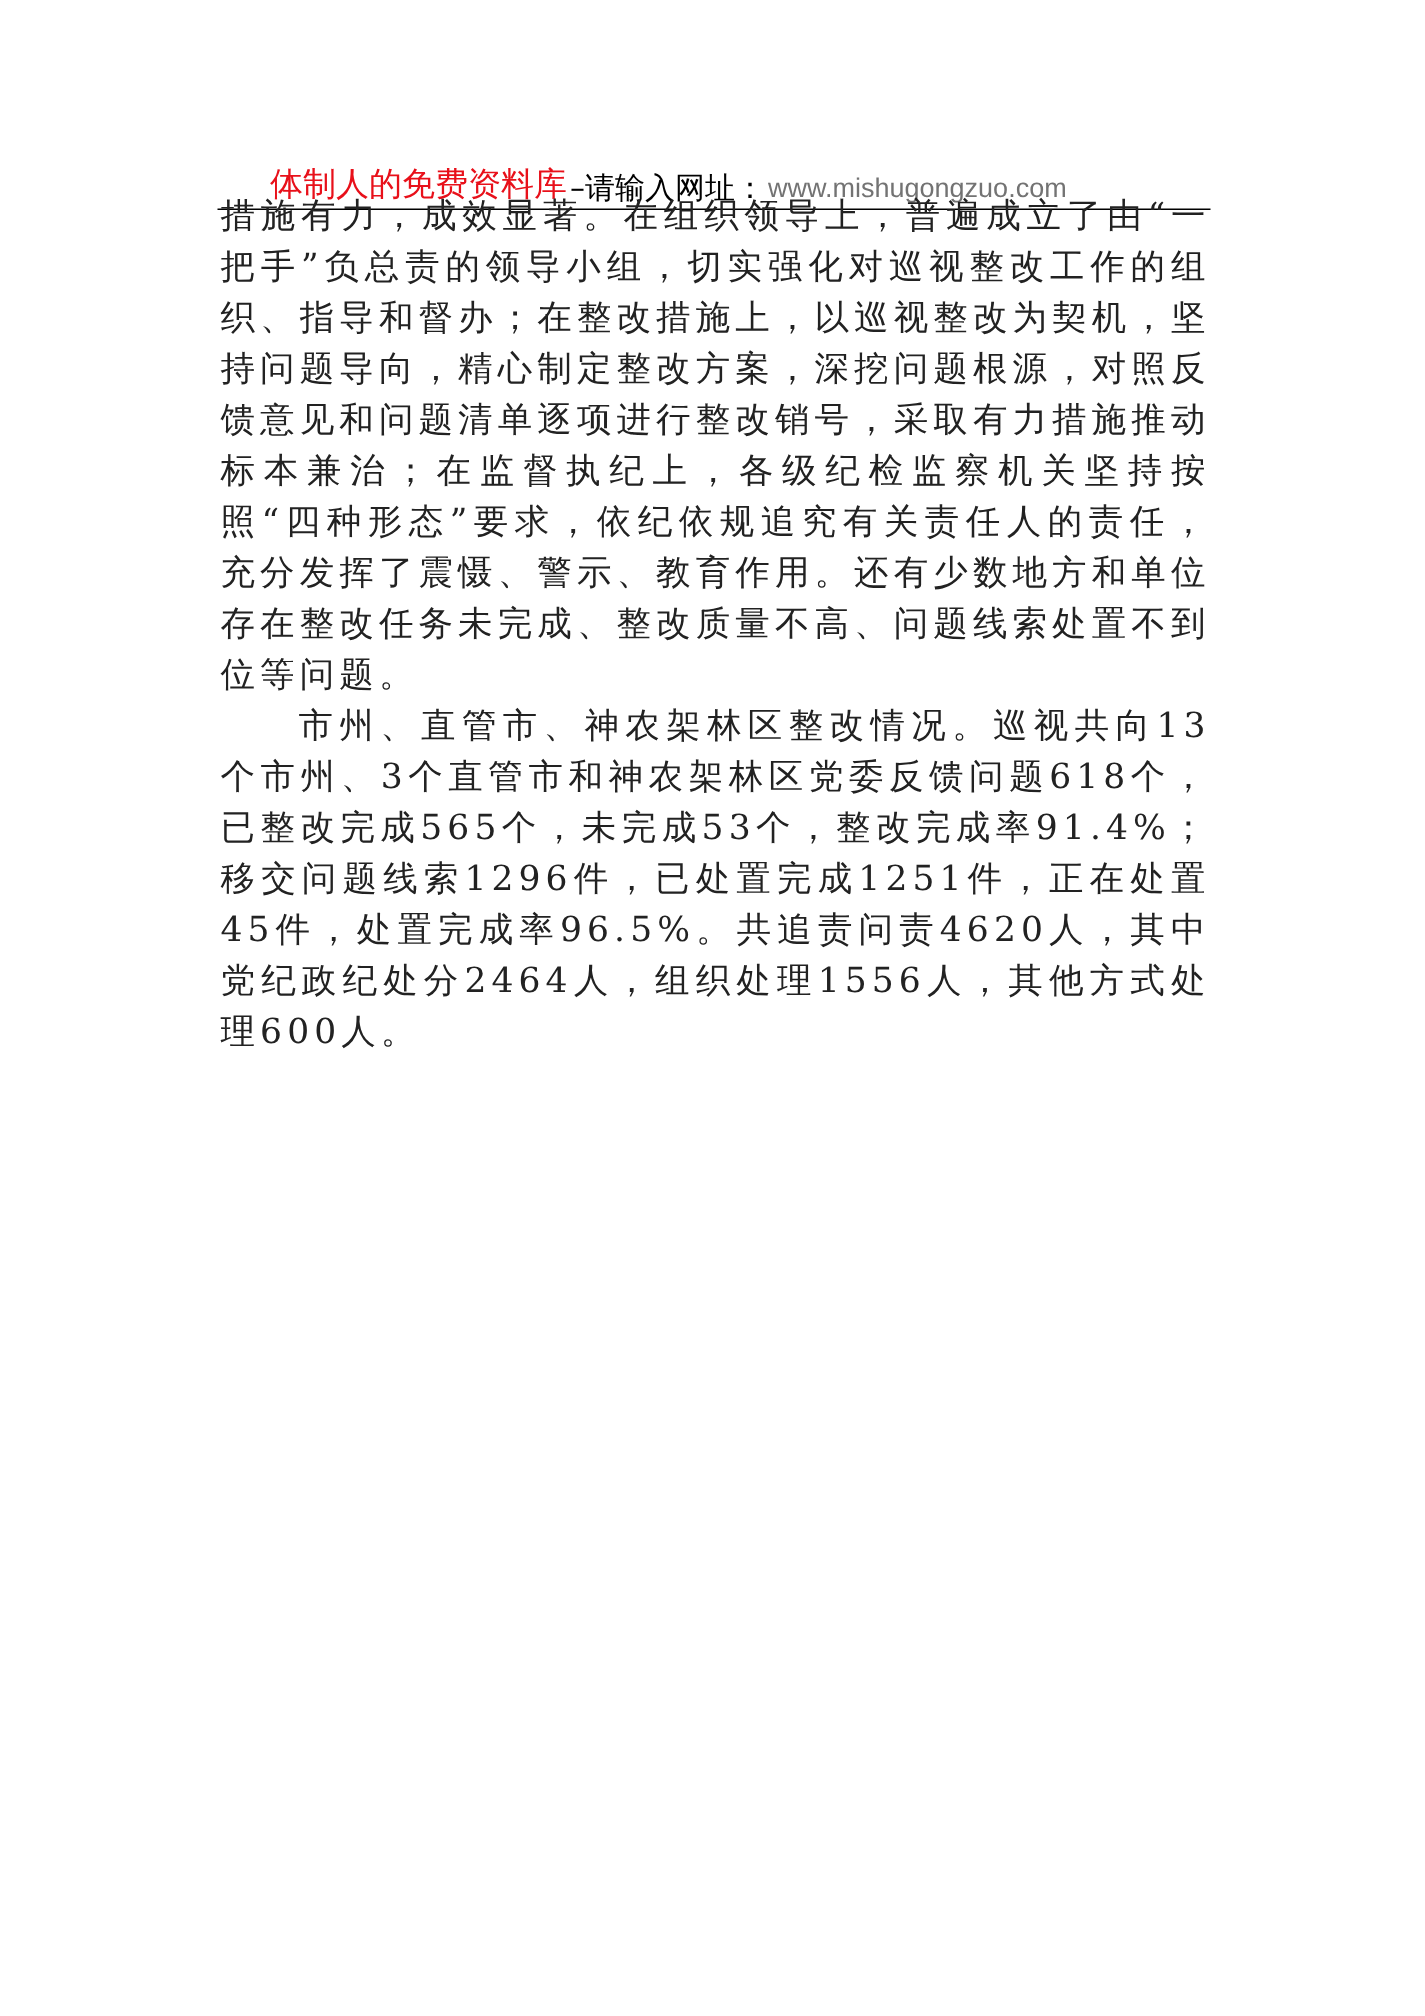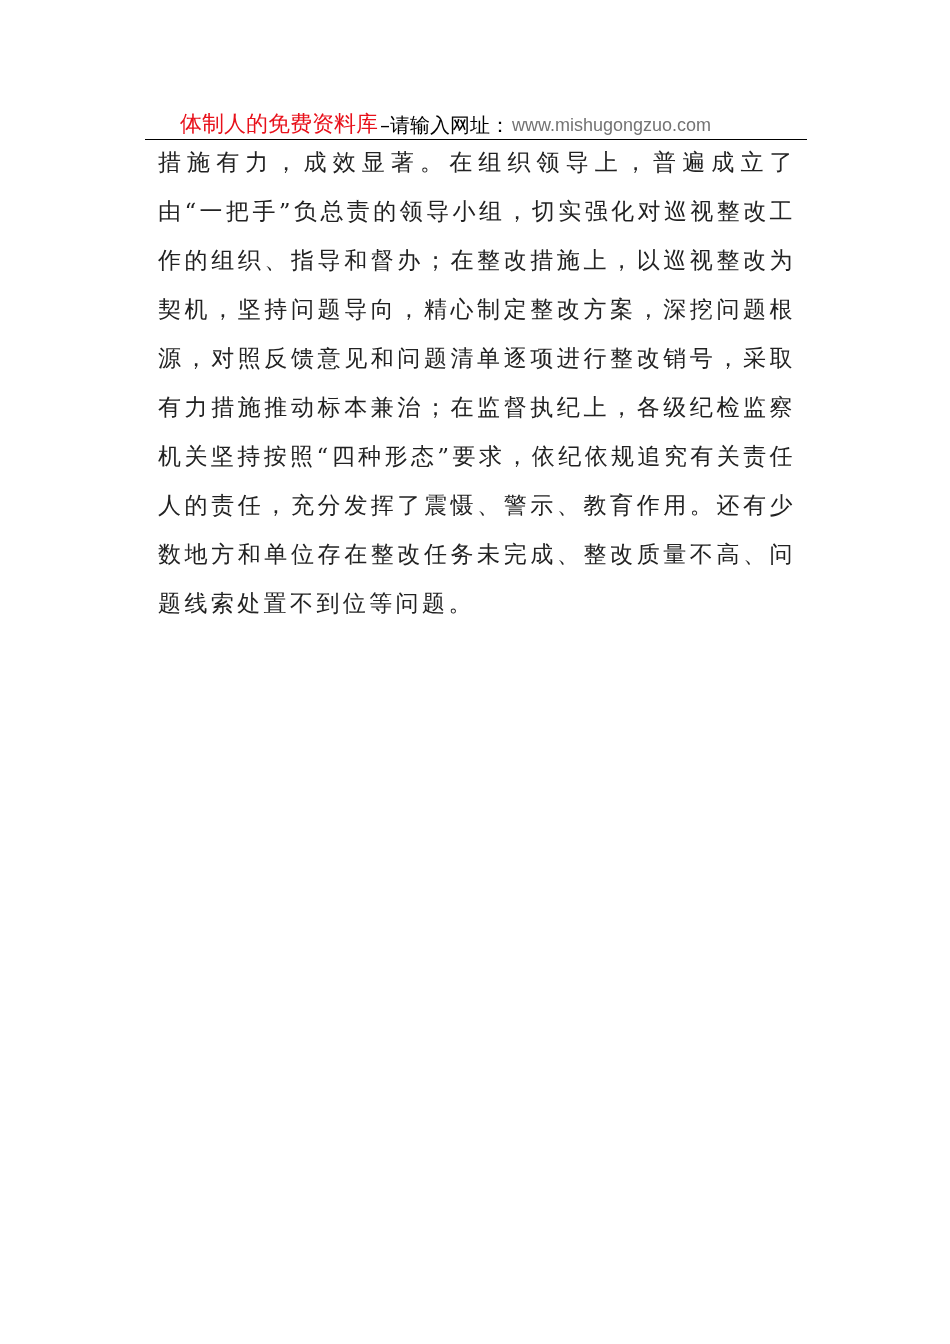--- a/index.html
+++ b/index.html
@@ -51,36 +51,37 @@
       line-height: 24px;
       margin-left: 2px;
     }
     .content {
       position: absolute;
       left: 147px;
       top: 127px;
       width: 660px;
     }
     .para {
-      margin: 11px;
+      margin: 0;
       font-size: 23px;
-      line-height: 49px;
+      line-height: 34px;
       letter-spacing: 3.4px;
       text-align: justify;
       text-justify: inter-character;
       word-break: break-all;
     }
     .para.indent {
       text-indent: 52px;
     }
   </style>
 </head>
 <body>
 
 <div class="header">
   <span class="brand">体制人的免费资料库</span>
   <span class="prompt">–请输入网址：</span>
   <span class="url">www.mishugongzuo.com</span>
 </div>
 
 <div class="content">
   <p class="para">措施有力，成效显著。在组织领导上，普遍成立了由“一把手”负总责的领导小组，切实强化对巡视整改工作的组织、指导和督办；在整改措施上，以巡视整改为契机，坚持问题导向，精心制定整改方案，深挖问题根源，对照反馈意见和问题清单逐项进行整改销号，采取有力措施推动标本兼治；在监督执纪上，各级纪检监察机关坚持按照“四种形态”要求，依纪依规追究有关责任人的责任，充分发挥了震慑、警示、教育作用。还有少数地方和单位存在整改任务未完成、整改质量不高、问题线索处置不到位等问题。</p>
+  <p class="para indent">市州、直管市、神农架林区整改情况。巡视共向13个市州、3个直管市和神农架林区党委反馈问题618个，已整改完成565个，未完成53个，整改完成率91.4%；移交问题线索1296件，已处置完成1251件，正在处置45件，处置完成率96.5%。共追责问责4620人，其中党纪政纪处分2464人，组织处理1556人，其他方式处理600人。</p>
 </div>
 
 </body></html>

